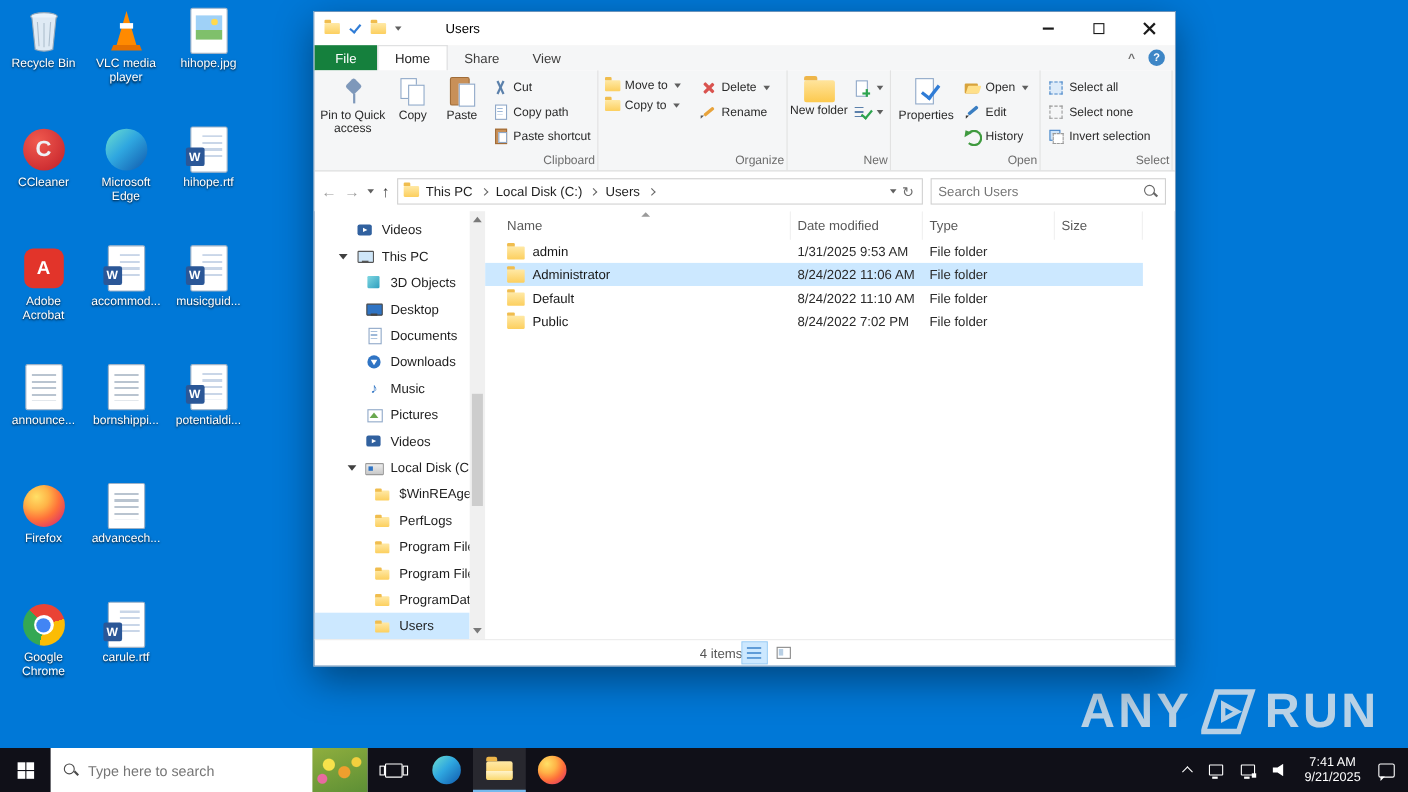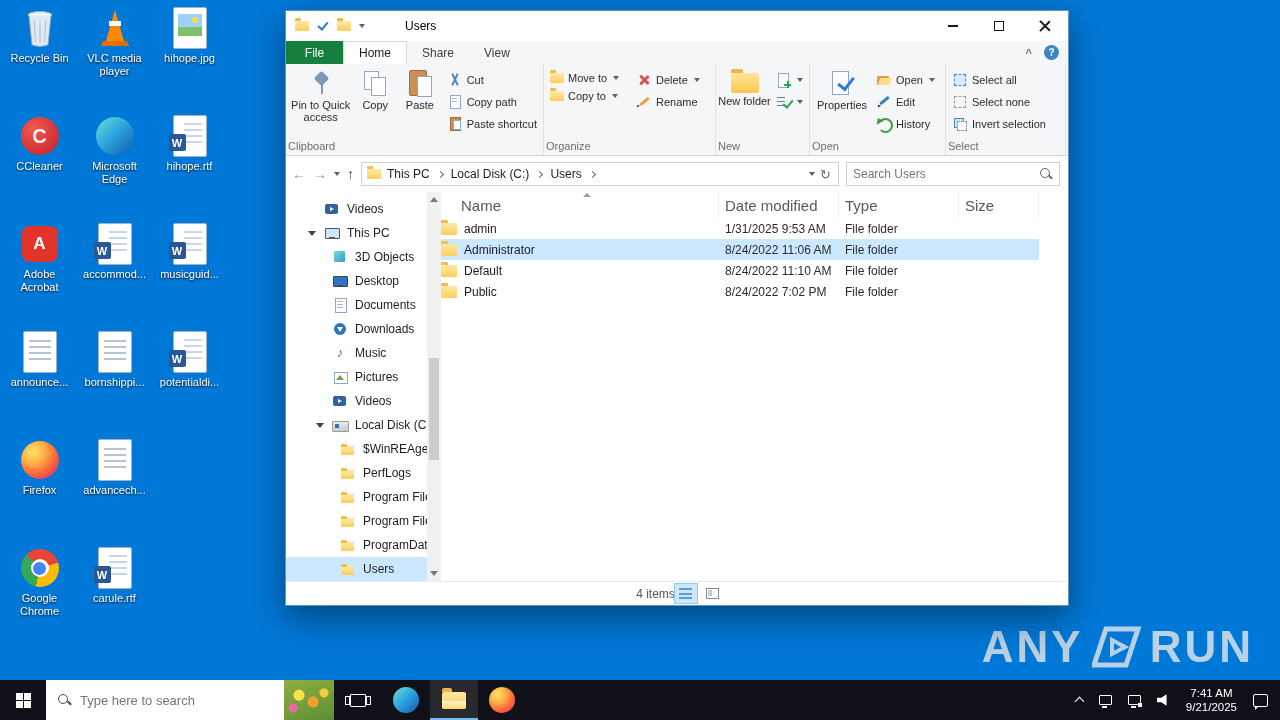--- a/index.html
+++ b/index.html
@@ -45,21 +45,21 @@
 .file-tab { width:57px; background:#15803d; color:#fff; font-size:12px; display:flex; align-items:center; justify-content:center; }
 .tab { padding:0 15px; font-size:12px; color:#3d3d3d; display:flex; align-items:center; }
 .tab.active { background:#fff; border:1px solid #dadbdc; border-bottom:none; color:#1e1e1e; }
 .tabs-right { margin-left:auto; display:flex; align-items:center; gap:12px; padding-right:9px; }
 .collapse-gl { color:#6d6d6d; font-size:11px; font-weight:bold; }
 .help-circle { width:15px; height:15px; border-radius:50%; background:#3d86c6; color:#fff; font-size:10px; font-weight:bold; display:flex; align-items:center; justify-content:center; }
 
 .ribbon { height:92px; flex:0 0 auto; background:#f5f6f7; border-bottom:1px solid #d4d4d4; display:flex; }
 .rgroup { display:flex; flex-direction:column; border-right:1px solid #e2e2e2; padding:1px 2px 0; }
 .rbody { flex:1; display:flex; align-items:stretch; }
-.rlabel { text-align:left; font-size:11px; color:#6d6d6d; padding:0 0 3px; }
+.rlabel { text-align:right; font-size:11px; color:#6d6d6d; padding:0 0 3px; }
 .rbig { display:flex; flex-direction:column; align-items:center; padding-top:4px; gap:2px; font-size:11px; color:#2b2b2b; text-align:center; line-height:12px; }
 .rsmallcol { display:flex; flex-direction:column; padding-top:7px; gap:6px; }
 .rsmall { display:flex; align-items:center; gap:4px; font-size:11px; color:#2b2b2b; padding:0 4px; white-space:nowrap; }
 .dd { width:0; height:0; border-left:3.5px solid transparent; border-right:3.5px solid transparent; border-top:4px solid #5f5f5f; margin-left:2px; flex:0 0 auto; }
 
 .ico { position:relative; display:inline-block; flex:0 0 auto; }
 .w16 { width:16px; height:16px; } .w28 { width:28px; height:28px; }
 .mini-fold { width:14px; height:10px; background:linear-gradient(180deg,#ffe9a6,#fccf5e); border-radius:1px; position:relative; flex:0 0 auto; }
 .mini-fold::before { content:''; position:absolute; top:-3px; left:0; width:6px; height:3px; background:#f0bd4e; border-radius:1px 1px 0 0; }
 .big-fold { width:28px; height:20px; background:linear-gradient(180deg,#ffe49c,#fcc94e); border-radius:2px; position:relative; margin-top:4px; }
@@ -141,28 +141,28 @@
 .nico.drv::after { content:''; position:absolute; left:3px; top:6.5px; width:4px; height:4px; background:#2f74c4; }
 .nico.fold::before { content:''; position:absolute; left:1px; top:5px; width:13px; height:9px; background:linear-gradient(180deg,#ffe9a6,#fccf5e); border-radius:1px; }
 .nico.fold::after { content:''; position:absolute; left:1px; top:2.5px; width:6px; height:3px; background:#f0bd4e; border-radius:1px 1px 0 0; }
 
 .navscroll { width:14px; background:#f0f0f0; position:relative; flex:0 0 auto; }
 .thumb { position:absolute; left:2px; width:10px; top:166px; height:102px; background:#cdcdcd; }
 .sa-up { position:absolute; left:3px; top:5px; border-left:4px solid transparent; border-right:4px solid transparent; border-bottom:5px solid #7a7a7a; }
 .sa-down { position:absolute; left:3px; bottom:5px; border-left:4px solid transparent; border-right:4px solid transparent; border-top:5px solid #7a7a7a; }
 
 .filelist { flex:1; position:relative; overflow:hidden; }
-.lheader { display:flex; height:26px; align-items:center; color:#595959; font-size:15px; position:relative; }
+.lheader { display:flex; height:26px; align-items:center; color:#595959; font-size:12px; position:relative; }
 .hc { height:100%; display:flex; align-items:center; border-right:1px solid #f0f0f0; padding-left:6px; }
 .hc.name { width:278px; padding-left:20px; }
 .hc.date { width:120px; } .hc.type { width:120px; } .hc.size { width:80px; }
 .sortcaret { position:absolute; top:1px; left:142px; width:0; height:0; border-left:4px solid transparent; border-right:4px solid transparent; border-bottom:4px solid #9a9a9a; }
 .lrow { display:flex; align-items:center; height:21px; font-size:12px; color:#191919; width:598px; }
 .lrow.sel { background:#cce8ff; }
-.cell-name { width:278px; display:flex; align-items:center; gap:7px; }
+.cell-name { width:278px; display:flex; align-items:flex-end; gap:7px; padding-left:20px; }
 .cell-date { width:120px; padding-left:6px; color:#2b2b2b; }
 .cell-type { width:120px; padding-left:6px; color:#2b2b2b; }
 .cell-size { width:80px; padding-left:6px; }
 .fold16 { width:16px; height:12px; background:linear-gradient(180deg,#ffe9a6,#fccf5e); border-radius:1px; position:relative; flex:0 0 auto; }
 .fold16::before { content:''; position:absolute; top:-3px; left:0; width:7px; height:3px; background:#f0bd4e; border-radius:1px 1px 0 0; }
 
 .statusbar { height:24px; flex:0 0 auto; border-top:1px solid #ebebeb; display:flex; align-items:center; justify-content:center; padding:0 8px 0 14px; font-size:12px; color:#555; }
 .viewbtns { display:flex; gap:5px; }
 .vb { width:22px; height:19px; display:flex; align-items:center; justify-content:center; }
 .vb.active { background:#cce8ff; outline:1px solid #90c8f6; }

